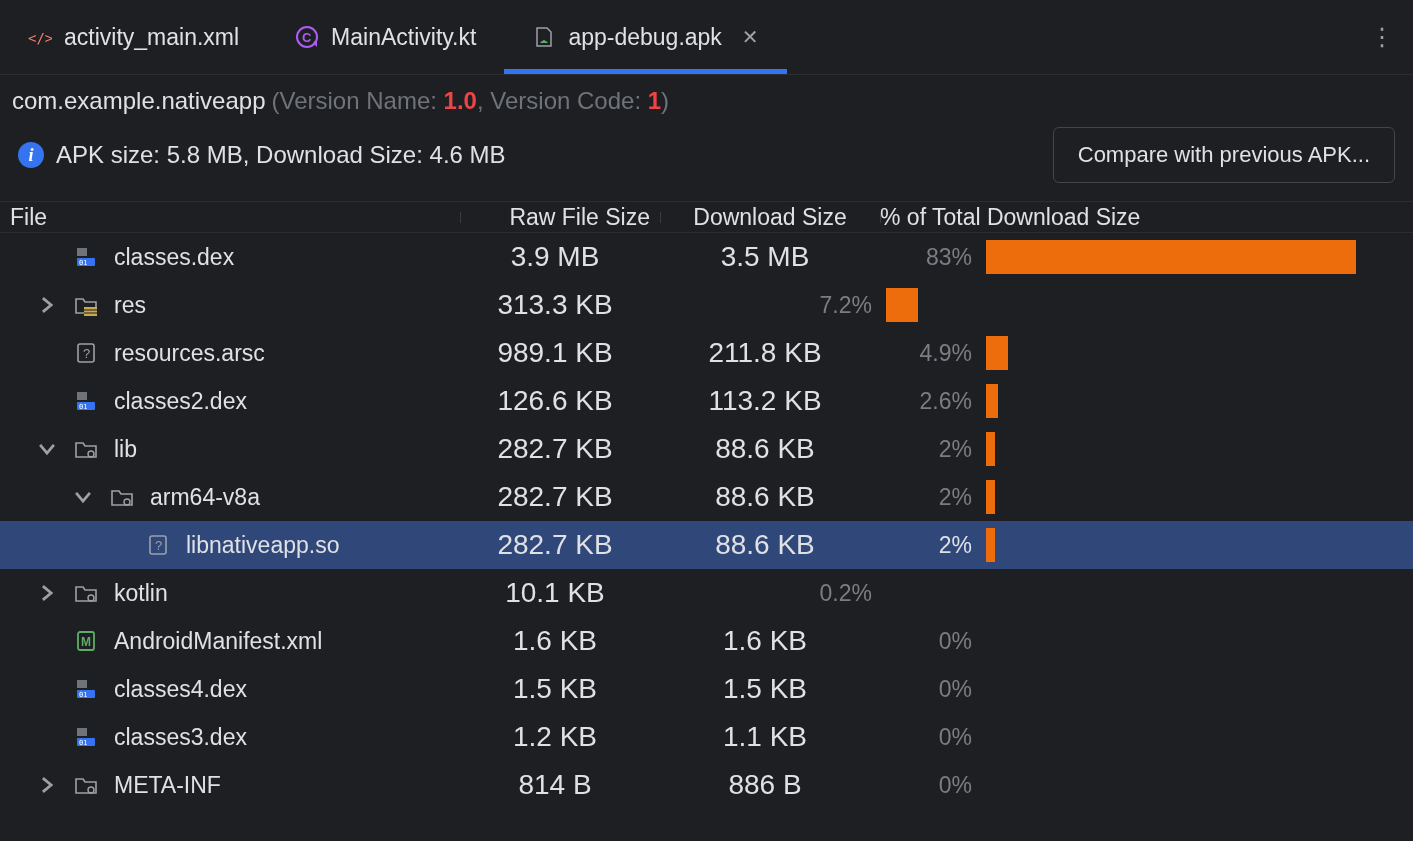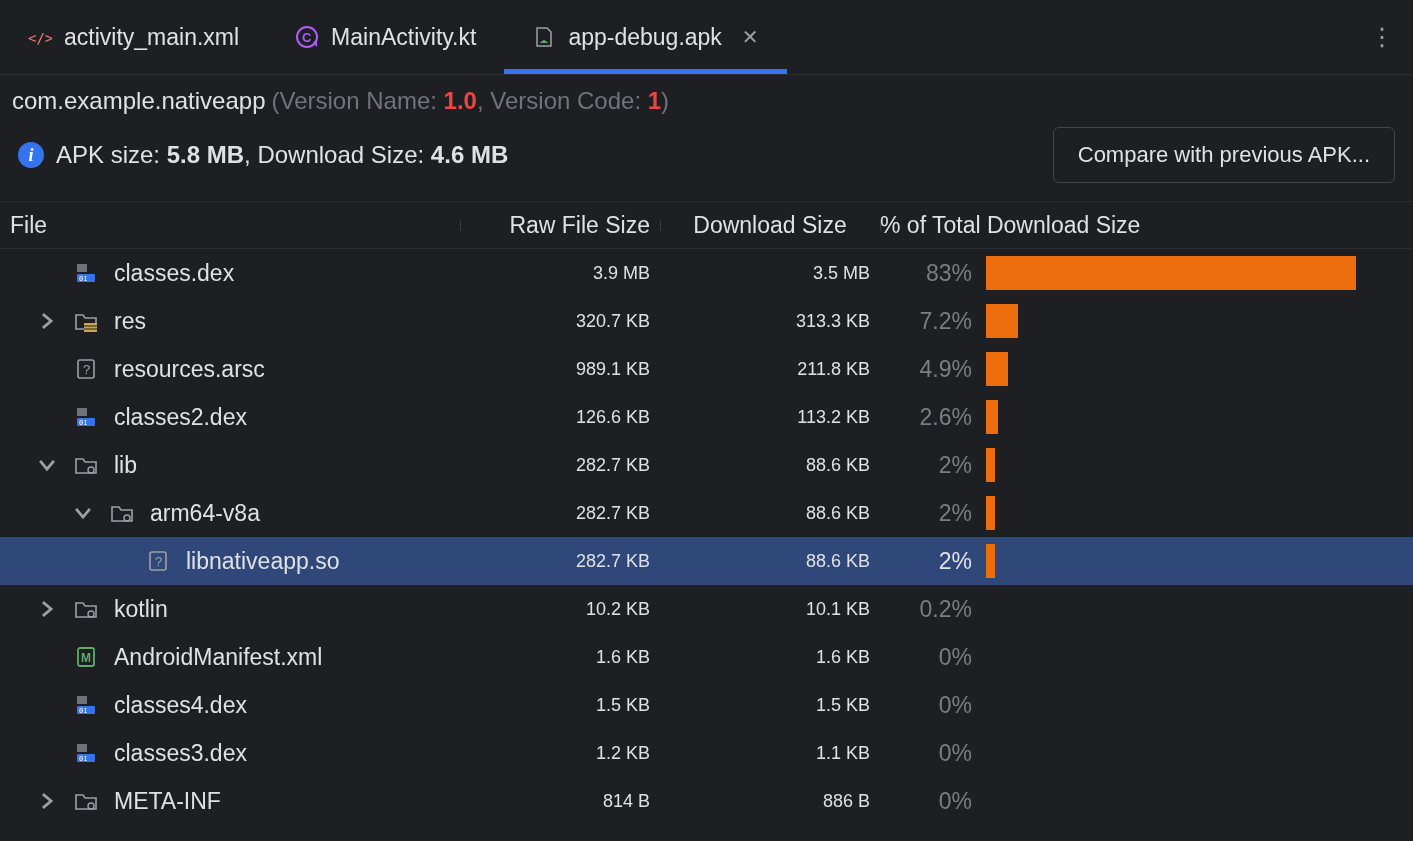--- a/index.html
+++ b/index.html
@@ -106,38 +106,38 @@
       color: #fff;
       display: inline-flex;
       align-items: center;
       justify-content: center;
       font-size: 18px;
       font-weight: 700;
       font-style: italic;
       font-family: "Times New Roman", serif;
     }
     .size-text { color: #dfe1e5; }
-    .size-text b { font-weight: 700; text-align: center; }
+    .size-text b { font-weight: 400; text-align: center; }
     .compare-btn {
       border: 1px solid #43454a;
       background: transparent;
       border-radius: 6px;
       color: #dfe1e5;
       font-size: 22px;
       padding: 14px 24px;
       cursor: pointer;
     }
     
     .table {
       width: 100%;
     }
     .thead {
       display: grid;
       grid-template-columns: 460px 200px 220px 510px;
-      height: 48px;
+      height: 32px;
       align-items: center;
       border-top: 1px solid #2b2d30;
       border-bottom: 1px solid #2b2d30;
     }
     .th {
       padding: 0 10px;
       color: #dfe1e5;
       font-size: 23px;
       position: relative;
     }
@@ -178,23 +178,23 @@
       width: 22px;
       height: 22px;
       display: inline-flex;
       align-items: center;
       justify-content: center;
       color: #9da0a8;
       flex-shrink: 0;
     }
     .file-name { font-size: 23px; color: #dfe1e5; white-space: nowrap; }
     .cell-raw, .cell-dl {
-      text-align: right;
+      text-align: center;
       padding-right: 10px;
-      font-size: 18px;
+      font-size: 28px;
       color: #dfe1e5;
     }
     .cell-pct-num {
       text-align: right;
       padding-right: 8px;
       font-size: 23px;
       color: #7a7d85;
     }
     .row.selected .cell-pct-num { color: #dfe1e5; }
     .cell-pct-bar { padding-left: 6px; }
@@ -300,21 +300,20 @@
           <span class="icon">
             <svg viewBox="0 0 24 24">
               <path d="M2 6 h7 l2 3 h11 v11 H2 Z" fill="none" stroke="#9da0a8" stroke-width="1.6"></path>
               <rect x="10" y="14" width="13" height="9" fill="#c9a94f"></rect>
               <line x1="10" y1="17" x2="23" y2="17" stroke="#1e1f22"></line>
               <line x1="10" y1="20" x2="23" y2="20" stroke="#1e1f22"></line>
             </svg>
           </span>
           <span class="file-name">res</span>
         </div>
-        <div class="cell-raw">320.7 KB</div>
         <div class="cell-dl">313.3 KB</div>
         <div class="cell-pct-num">7.2%</div>
         <div class="cell-pct-bar">
           <div class="bar" style="width: 32.0964px;"></div>
         </div>
       </div>
       <div class="row">
         <div class="cell-file">
           <span class="indent" style="width: 0px;"></span>
           <span class="expander" style="width: 22px;"></span>
@@ -427,21 +426,20 @@
             </svg>
           </span>
           <span class="icon">
             <svg viewBox="0 0 24 24">
               <path d="M2 6 h7 l2 3 h11 v11 H2 Z" fill="none" stroke="#9da0a8" stroke-width="1.6"></path>
               <circle cx="17" cy="17" r="3" fill="none" stroke="#9da0a8" stroke-width="1.4"></circle>
             </svg>
           </span>
           <span class="file-name">kotlin</span>
         </div>
-        <div class="cell-raw">10.2 KB</div>
         <div class="cell-dl">10.1 KB</div>
         <div class="cell-pct-num">0.2%</div>
         <div class="cell-pct-bar">
           <div class="bar" style="width: 0px;"></div>
         </div>
       </div>
       <div class="row">
         <div class="cell-file">
           <span class="indent" style="width: 0px;"></span>
           <span class="expander" style="width: 22px;"></span>

